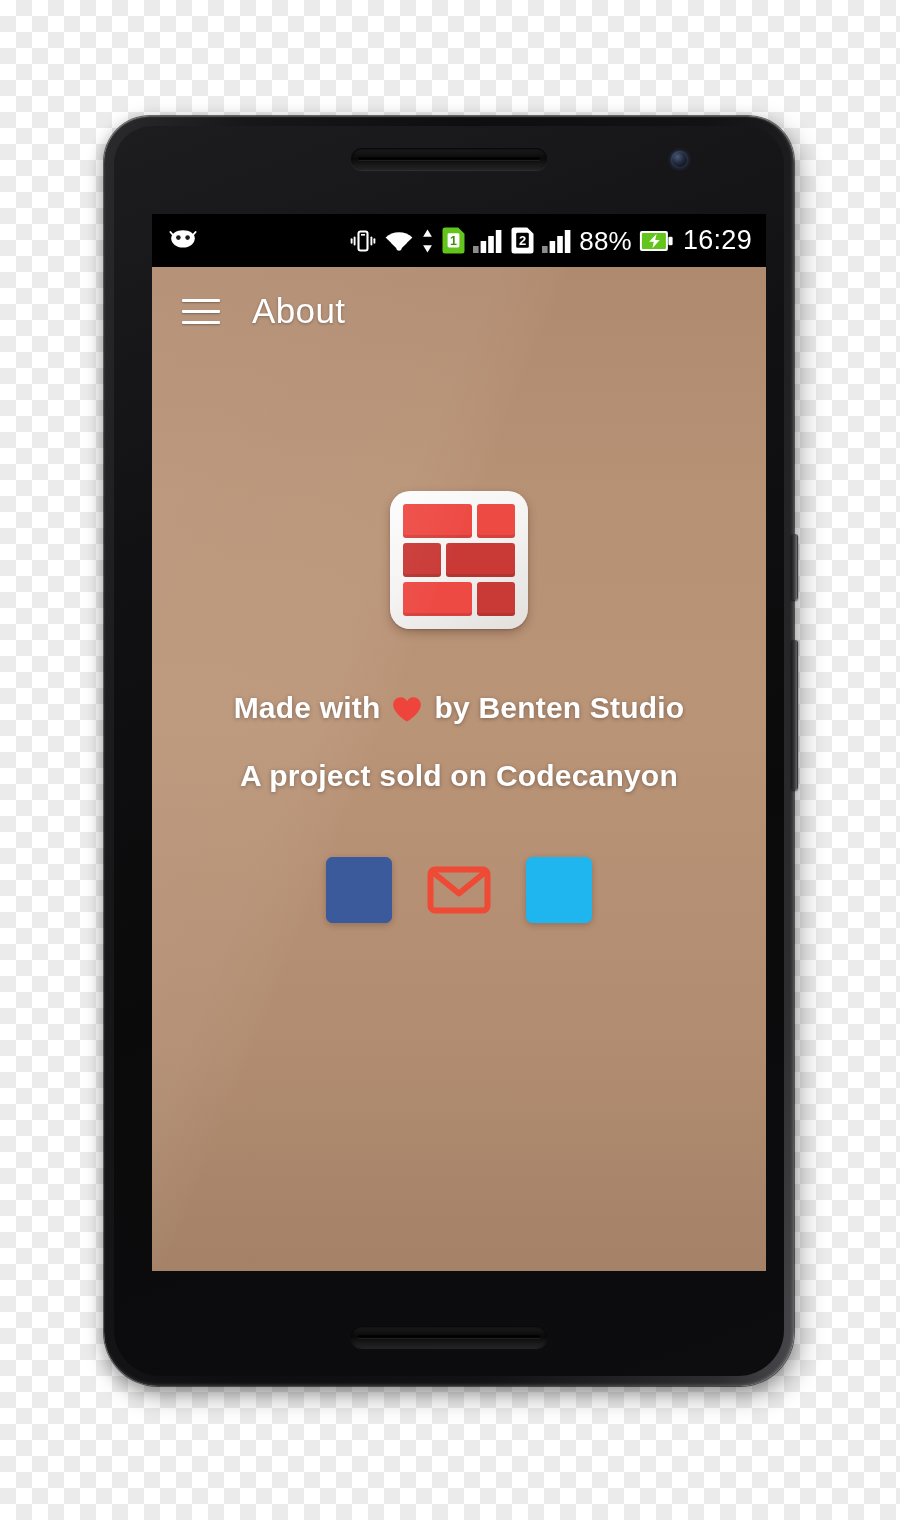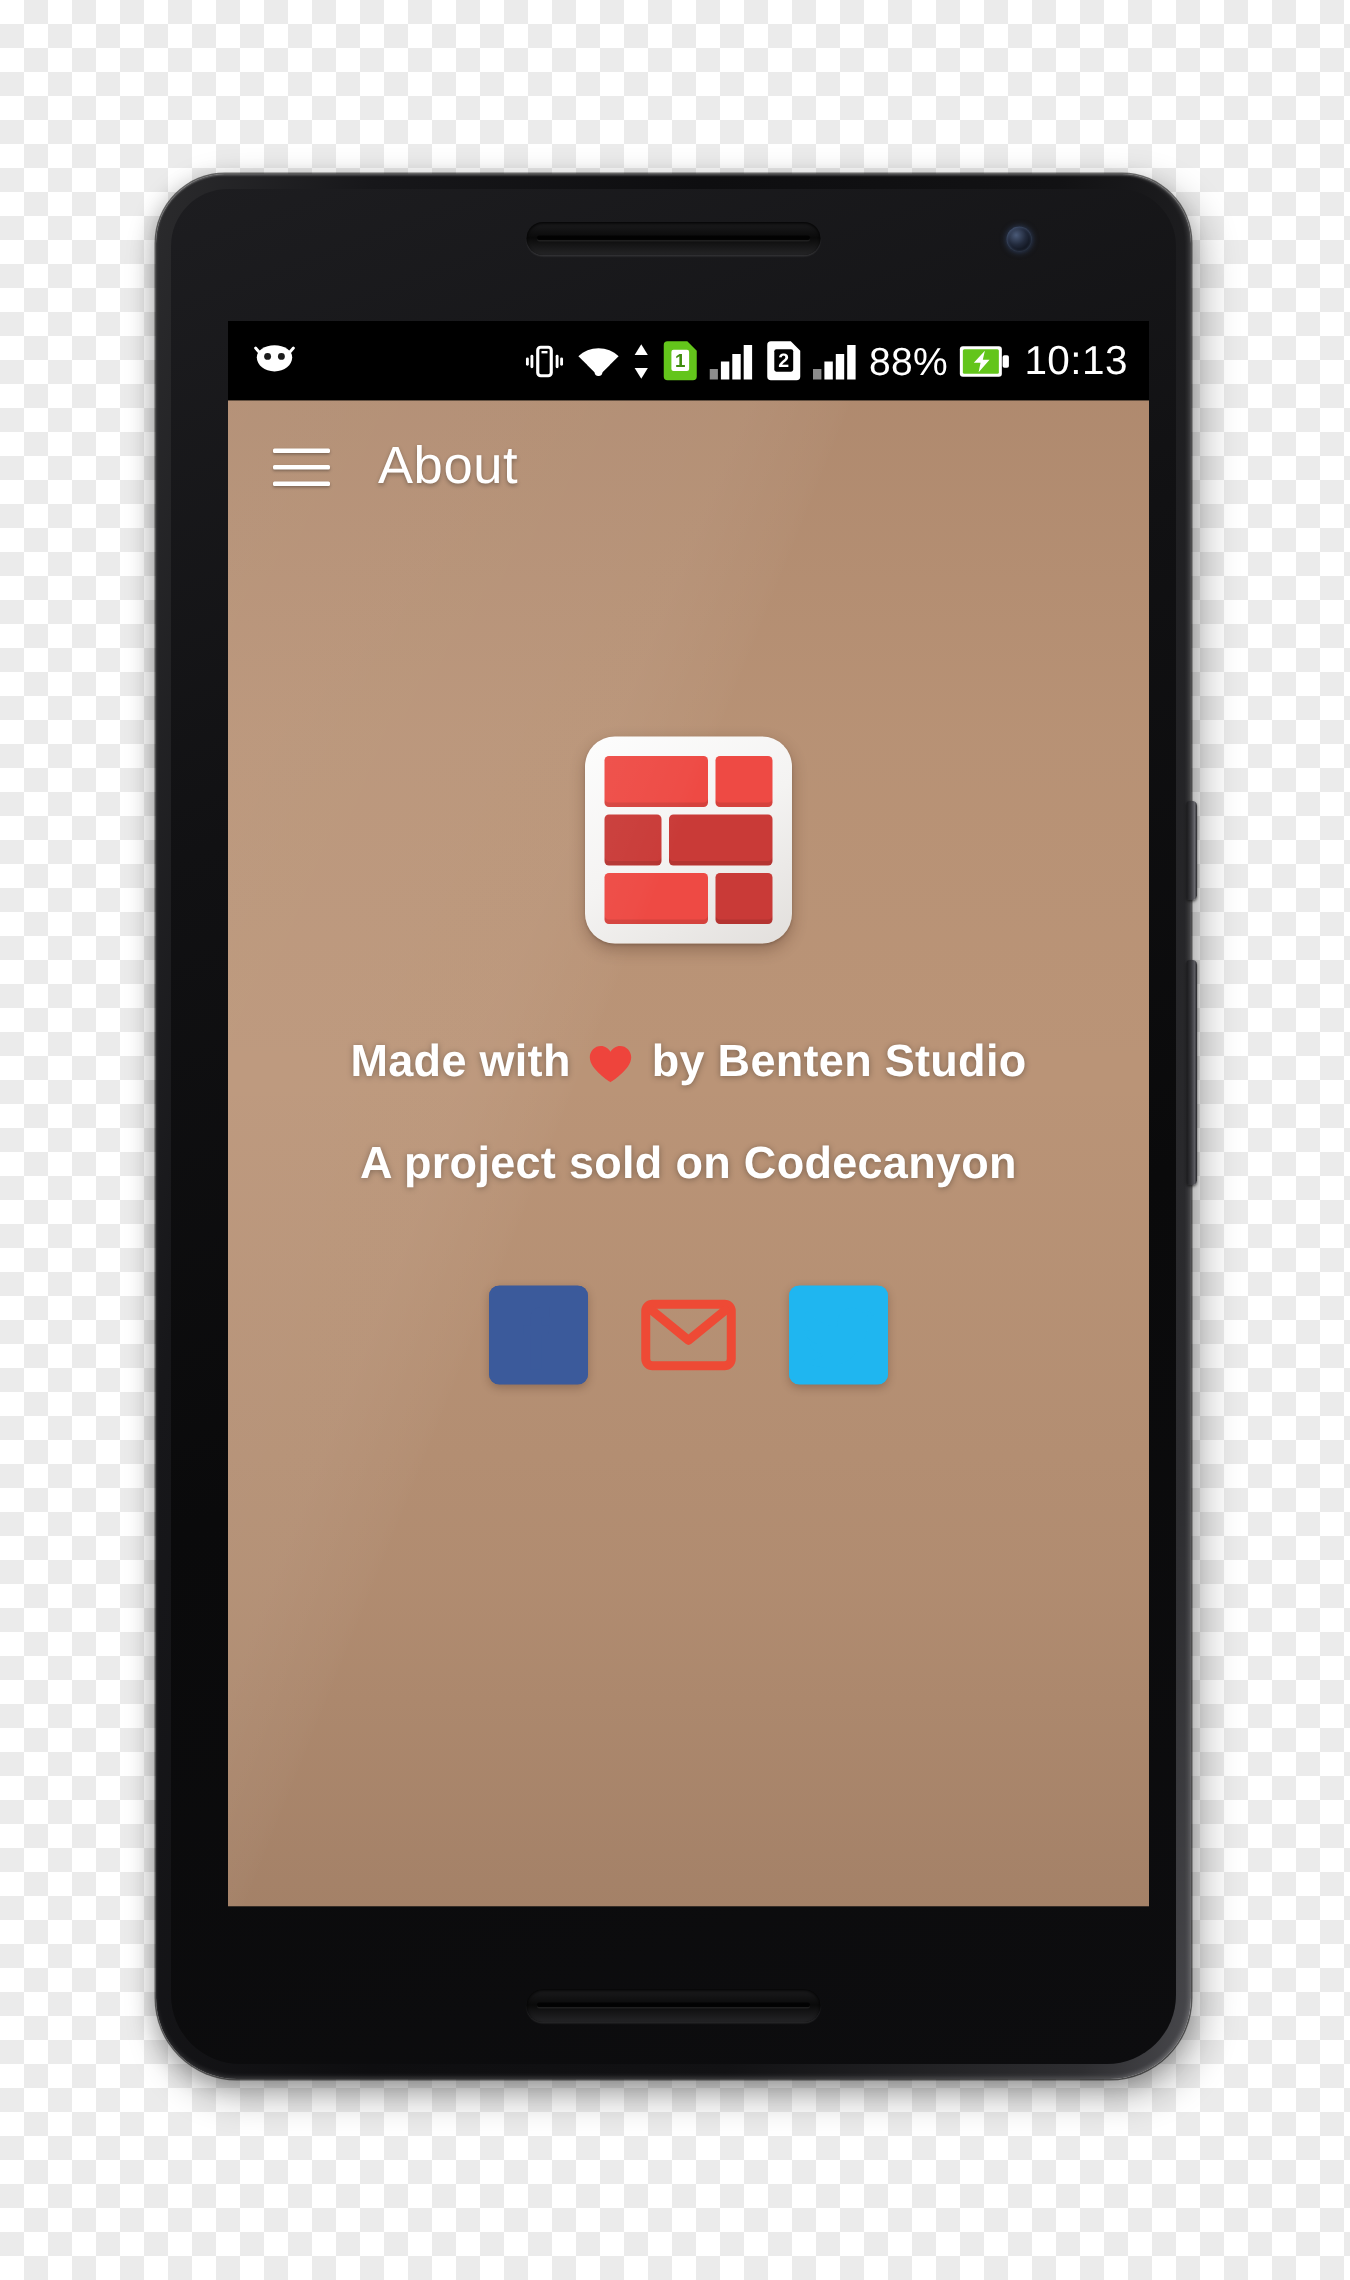--- a/index.html
+++ b/index.html
@@ -422,21 +422,21 @@
 
             <span>
               <svg class="sb-ico" width="34" height="22" viewBox="0 0 34 22">
                 <rect x="0.9" y="0.9" width="28" height="20.2" rx="2" fill="#ffffff"></rect>
                 <rect x="2.9" y="2.9" width="24" height="16.2" rx="1" fill="#63c51b"></rect>
                 <rect x="29.4" y="6.8" width="4.2" height="8.4" rx="1.2" fill="#ffffff"></rect>
                 <path d="M17.6 3.8l-7.4 8.0h4.5l-1.3 6.4 7.3-8.3h-4.5z" fill="#ffffff"></path>
               </svg>
             </span>
 
-            <span id="status-clock">10:13</span>
+            <span id="status-clock">16:29</span>
           </div>
         </div>
 
         <div id="app">
 
           <div id="wallpaper"></div>
           <div id="wallpaper-tint"></div>
 
           <div id="app-bar">
             <div id="menu-button">

